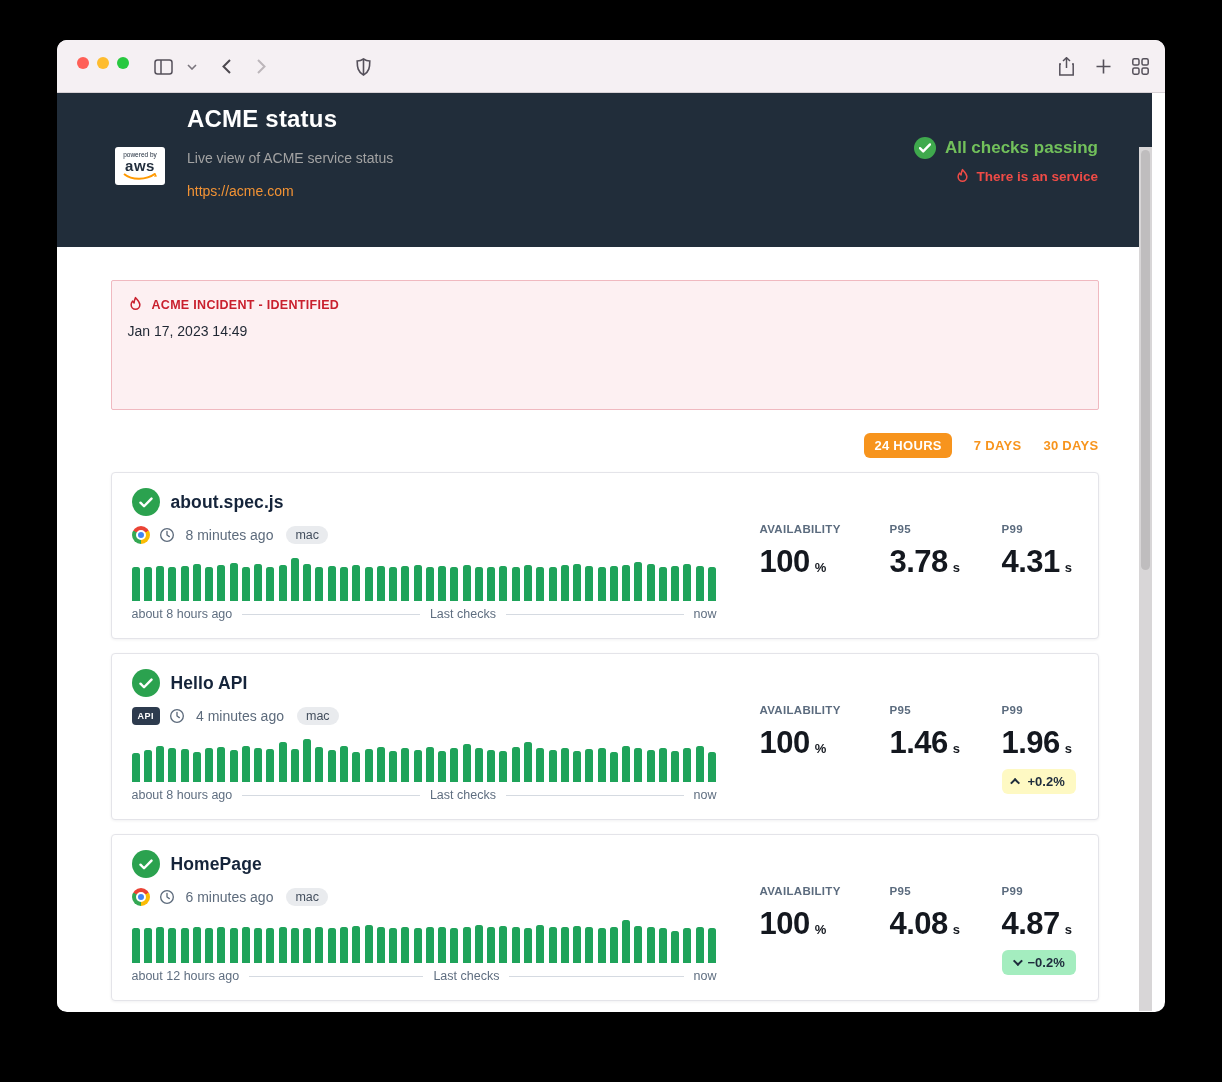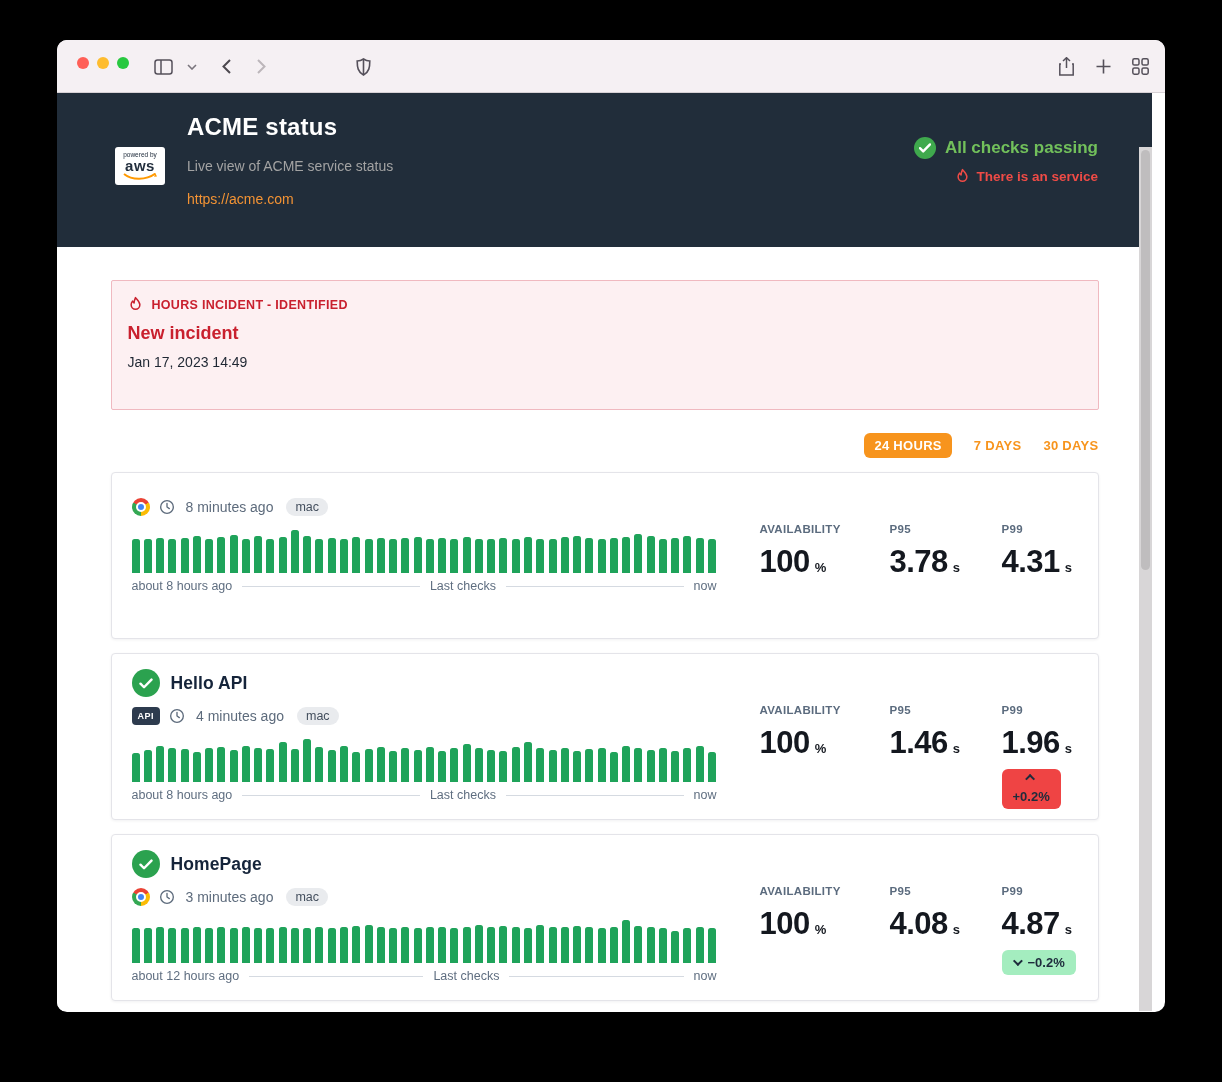--- a/index.html
+++ b/index.html
@@ -19,21 +19,21 @@
 
   
   .content { position:relative; width:1095px; height:918px; background:#fff; overflow:hidden; }
   .scrollbar { position:absolute; right:0; top:54px; width:13px; height:918px; background:#d8d6d7; }
   .scrollthumb { position:absolute; left:2px; top:3px; width:9px; height:420px; border-radius:4.5px; background:#bfbdbe; }
 
   .site-header { position:relative; height:154px; background:#212d3a; }
   .aws-logo { position:absolute; left:58px; top:54px; width:50px; height:38px; background:#fff; border-radius:3px; display:flex; flex-direction:column; align-items:center; justify-content:center; line-height:1; }
   .aws-top { font-size:6.5px; color:#232f3e; margin-bottom:1px; }
   .aws-word { font-size:15px; font-weight:bold; color:#232f3e; letter-spacing:.5px; margin-top:-1px; }
-  .hgroup { position:absolute; left:130px; top:20px; }
+  .hgroup { position:absolute; left:130px; top:12px; }
   .h-title { color:#fff; font-size:24px; font-weight:bold; letter-spacing:.2px; }
   .h-sub { color:#a3a3a3; font-size:14px; margin-top:17px; }
   .h-link { color:#f39334; font-size:14px; margin-top:17px; display:inline-block; text-decoration:none; }
   .h-status { position:absolute; right:54px; top:44px; display:flex; flex-direction:column; align-items:flex-end; gap:9px; }
   .status-ok { display:flex; align-items:center; gap:9px; color:#72c05b; font-size:17px; font-weight:bold; }
   .ok-circle { width:22px; height:22px; border-radius:50%; background:#3fa94d; display:flex; align-items:center; justify-content:center; }
   .status-bad { display:flex; align-items:center; gap:6px; color:#ef4b46; font-size:13.5px; font-weight:bold; }
 
   .page { width:988px; margin:0 auto; }
   .banner { margin-top:33px; height:130px; border:1px solid #f0b9c0; background:#fdf0f2; border-radius:2px; padding:15px 16px; }
@@ -171,33 +171,40 @@
       </div>
     </div>
 
     <div class="page">
 
       <div class="banner">
         <div class="banner-level">
           <svg width="15" height="17" viewBox="0 0 24 26" fill="none" stroke="#c9202e" stroke-width="2.4" stroke-linecap="round" stroke-linejoin="round">
             <path d="M12 2c3 3.5 7 6.5 7 11.5a7 7 0 0 1-14 0c0-2.4.9-4.3 2.2-5.9.5 1.5 1.4 2.4 2.6 3C9.5 7.8 10.7 4.9 12 2z"></path>
           </svg>
-          <span>HOURS INCIDENT - IDENTIFIED</span>
-        </div>
-        <div class="banner-title">New incident</div>
+          <span>ACME INCIDENT - IDENTIFIED</span>
+        </div>
         <div class="banner-date">Jan 17, 2023 14:49</div>
       </div>
 
       <div class="tabs">
         <div class="tab active">24 HOURS</div>
         <div class="tab">7 DAYS</div>
         <div class="tab">30 DAYS</div>
       </div>
 
       <div class="card">
+        <div class="check-head">
+          <span class="check-circle">
+            <svg width="14" height="11" viewBox="0 0 12 10" fill="none" stroke="#fff" stroke-width="2.2" stroke-linecap="round" stroke-linejoin="round">
+                <path d="M1 5.2L4.2 8.4 11 1.4"></path>
+              </svg>
+          </span>
+          <span class="check-title">about.spec.js</span>
+        </div>
         <div class="meta">
           <span class="chrome"></span>
           <svg width="16" height="16" viewBox="0 0 24 24" fill="none" stroke="#5d6b7c" stroke-width="2" stroke-linecap="round">
               <circle cx="12" cy="12" r="9.5"></circle>
               <path d="M12 6.5V12l3.5 2.5"></path>
             </svg>
           <span class="ago">8 minutes ago</span>
           <span class="tag">mac</span>
         </div>
         <div class="bars">
@@ -372,21 +379,21 @@
                 <span class="num">1.46</span>
                 <span class="unit">s</span>
               </span>
           </div>
           <div class="stat">
             <span class="stat-label">P99</span>
             <span class="stat-value">
                 <span class="num">1.96</span>
                 <span class="unit">s</span>
               </span>
-            <span class="delta" style="background: #ef4444; flex-direction: column;">
+            <span class="delta" style="background: #fef9c3;">
                 <span class="chev up"></span>
                 <span class="delta-text">+0.2%</span>
               </span>
           </div>
         </div>
       </div>
 
       <div class="card">
         <div class="check-head">
           <span class="check-circle">
@@ -395,21 +402,21 @@
               </svg>
           </span>
           <span class="check-title">HomePage</span>
         </div>
         <div class="meta">
           <span class="chrome"></span>
           <svg width="16" height="16" viewBox="0 0 24 24" fill="none" stroke="#5d6b7c" stroke-width="2" stroke-linecap="round">
               <circle cx="12" cy="12" r="9.5"></circle>
               <path d="M12 6.5V12l3.5 2.5"></path>
             </svg>
-          <span class="ago">3 minutes ago</span>
+          <span class="ago">6 minutes ago</span>
           <span class="tag">mac</span>
         </div>
         <div class="bars">
             <div class="bar" style="height: 35px; background: rgb(31, 163, 90);"></div>
             <div class="bar" style="height: 35px; background: rgb(31, 163, 90);"></div>
             <div class="bar" style="height: 36px; background: rgb(31, 163, 90);"></div>
             <div class="bar" style="height: 35px; background: rgb(31, 163, 90);"></div>
             <div class="bar" style="height: 35px; background: rgb(31, 163, 90);"></div>
             <div class="bar" style="height: 36px; background: rgb(31, 163, 90);"></div>
             <div class="bar" style="height: 35px; background: rgb(31, 163, 90);"></div>

